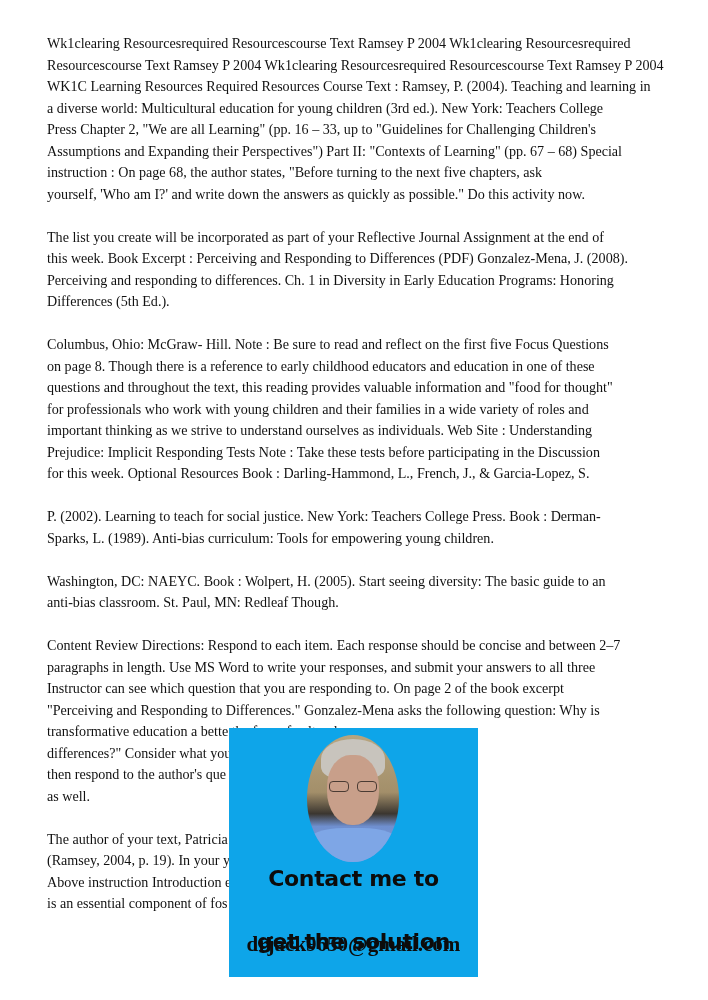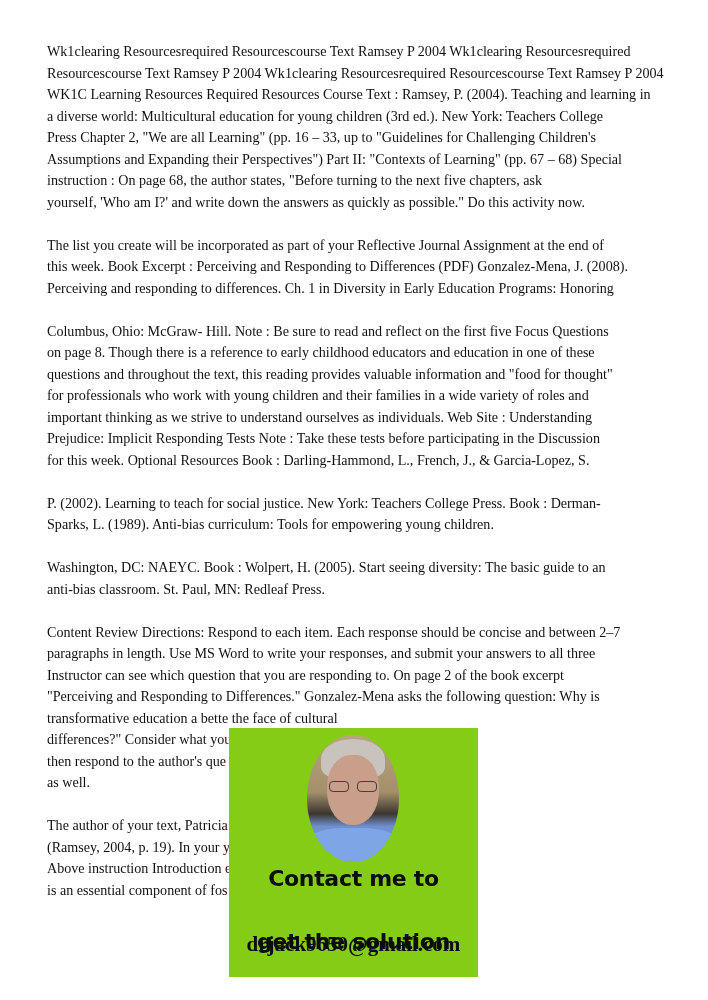--- a/index.html
+++ b/index.html
@@ -13,39 +13,38 @@
       position: relative;
       overflow: hidden;
       font-family: "Liberation Serif", "DejaVu Serif", serif;
       color: #111111;
     }
     .page {
       position: absolute;
       left: 47px;
       top: 33px;
       width: 640px;
-      margin-top: 8px;
     }
     .para {
       margin: 0 0 21.5px 0;
       font-size: 14.1px;
       line-height: 21.5px;
       white-space: nowrap;
     }
     .line {
       display: block;
       height: 21.5px;
     }
     .overlay {
       position: absolute;
       left: 229px;
       top: 728px;
       width: 249px;
       height: 249px;
-      background: #84cc16;
+      background: #0ea5e9;
     }
     .portrait {
       position: absolute;
       left: 78px;
       top: 7px;
       width: 92px;
       height: 127px;
       border-radius: 50%;
       overflow: hidden;
       background: linear-gradient(180deg, #b7a57f 0%, #a38f6a 45%, #3b3630 62%, #6f8fcf 72%, #7aa0e0 100%);
@@ -131,37 +130,38 @@
     <span class="line">a diverse world: Multicultural education for young children (3rd ed.). New York: Teachers College</span>
     <span class="line">Press Chapter 2, "We are all Learning" (pp. 16 – 33, up to "Guidelines for Challenging Children's</span>
     <span class="line">Assumptions and Expanding their Perspectives") Part II: "Contexts of Learning" (pp. 67 – 68) Special</span>
     <span class="line">instruction : On page 68, the author states, "Before turning to the next five chapters, ask</span>
     <span class="line">yourself, 'Who am I?' and write down the answers as quickly as possible." Do this activity now.</span>
   </p>
   <p class="para">
     <span class="line">The list you create will be incorporated as part of your Reflective Journal Assignment at the end of</span>
     <span class="line">this week. Book Excerpt : Perceiving and Responding to Differences (PDF) Gonzalez-Mena, J. (2008).</span>
     <span class="line">Perceiving and responding to differences. Ch. 1 in Diversity in Early Education Programs: Honoring</span>
+    <span class="line">Differences (5th Ed.).</span>
   </p>
   <p class="para">
     <span class="line">Columbus, Ohio: McGraw- Hill. Note : Be sure to read and reflect on the first five Focus Questions</span>
     <span class="line">on page 8. Though there is a reference to early childhood educators and education in one of these</span>
     <span class="line">questions and throughout the text, this reading provides valuable information and "food for thought"</span>
     <span class="line">for professionals who work with young children and their families in a wide variety of roles and</span>
     <span class="line">important thinking as we strive to understand ourselves as individuals. Web Site : Understanding</span>
     <span class="line">Prejudice: Implicit Responding Tests Note : Take these tests before participating in the Discussion</span>
     <span class="line">for this week. Optional Resources Book : Darling-Hammond, L., French, J., &amp; Garcia-Lopez, S.</span>
   </p>
   <p class="para">
     <span class="line">P. (2002). Learning to teach for social justice. New York: Teachers College Press. Book : Derman-</span>
     <span class="line">Sparks, L. (1989). Anti-bias curriculum: Tools for empowering young children.</span>
   </p>
   <p class="para">
     <span class="line">Washington, DC: NAEYC. Book : Wolpert, H. (2005). Start seeing diversity: The basic guide to an</span>
-    <span class="line">anti-bias classroom. St. Paul, MN: Redleaf Press.</span>
+    <span class="line">anti-bias classroom. St. Paul, MN: Redleaf Though.</span>
   </p>
   <p class="para">
     <span class="line">Content Review Directions: Respond to each item. Each response should be concise and between 2–7</span>
     <span class="line">paragraphs in length. Use MS Word to write your responses, and submit your answers to all three</span>
     <span class="line">Instructor can see which question that you are responding to. On page 2 of the book excerpt</span>
     <span class="line">"Perceiving and Responding to Differences." Gonzalez-Mena asks the following question: Why is</span>
     <span class="line">transformative education a bette                                                              the face of cultural</span>
     <span class="line">differences?" Consider what you                                                              on from this reading and</span>
     <span class="line">then respond to the author's que                                                              but your own education</span>
     <span class="line">as well.</span>

